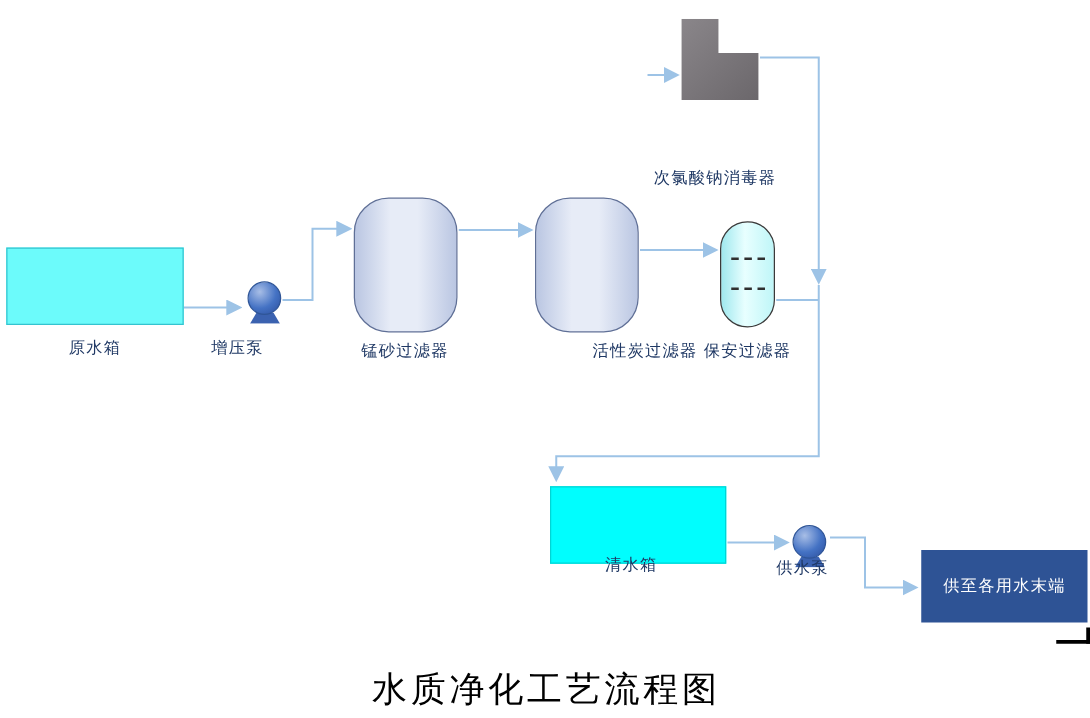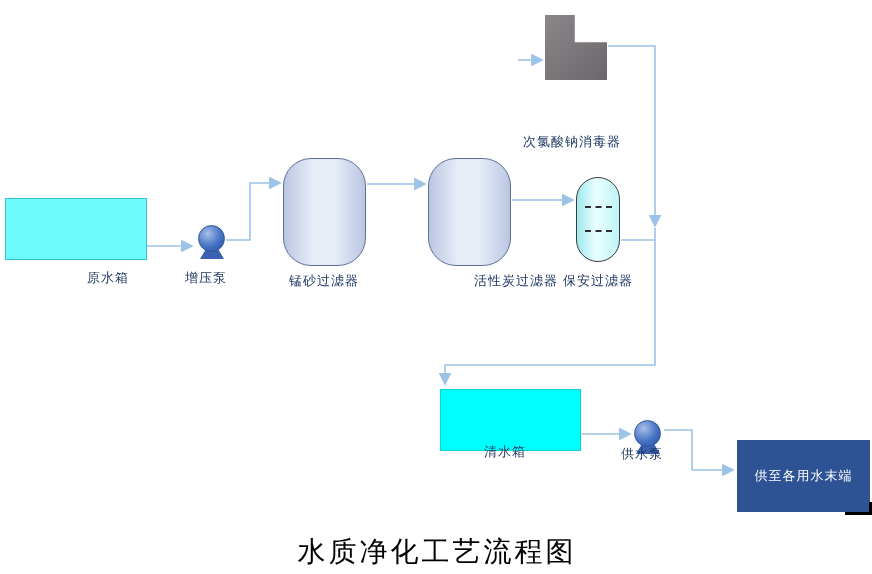--- a/index.html
+++ b/index.html
@@ -48,36 +48,36 @@
     position:absolute; left:4px; bottom:0; width:24px; height:9px;
     background:#3B62B0; clip-path:polygon(22% 0,78% 0,100% 100%,0 100%);
   }
   .pump-ball {
     position:absolute; left:2px; top:0; width:27px; height:27px; border-radius:50%;
     background:radial-gradient(circle at 35% 30%,#A8BEE6,#4472C4 55%,#2C4E9C);
     border:1px solid #2F5597; box-sizing:border-box;
   }
 
   .end-box {
-    left:737px; top:440px; width:133px; height:72px; background:#2E5395;
+    left:737px; top:440px; width:133px; height:58px; background:#2E5395;
     color:#ffffff; display:flex; align-items:center; justify-content:center;
     font-size:13px; letter-spacing:1px; white-space:nowrap;
   }
 
   .corner-mark {
     position:absolute; left:845px; top:502px; width:24px; height:10px;
     border-bottom:3px solid #000; border-right:3px solid #000;
   }
 
   .label {
     position:absolute; transform:translateX(-50%);
     color:#1F3864; font-size:13px; letter-spacing:1px; white-space:nowrap;
   }
-  .lbl-raw        { left:76px;  top:269px;margin-left:32px; }
-  .lbl-booster    { left:206px; top:269px; }
+  .lbl-raw        { left:76px;  top:269px; }
+  .lbl-booster    { left:190px; top:269px; }
   .lbl-mn         { left:324px; top:272px; }
   .lbl-carbon     { left:470px; top:272px;margin-left:46px; }
   .lbl-security   { left:598px; top:272px; }
   .lbl-disinfect  { left:572px; top:88px;margin-top:45px; }
   .lbl-clean      { left:505px; top:443px; }
   .lbl-supply     { left:642px; top:445px; }
 
   .title {
     position:absolute; left:437px; top:533px; transform:translateX(-50%);
     font-family:"DejaVu Serif","Liberation Serif",serif;

